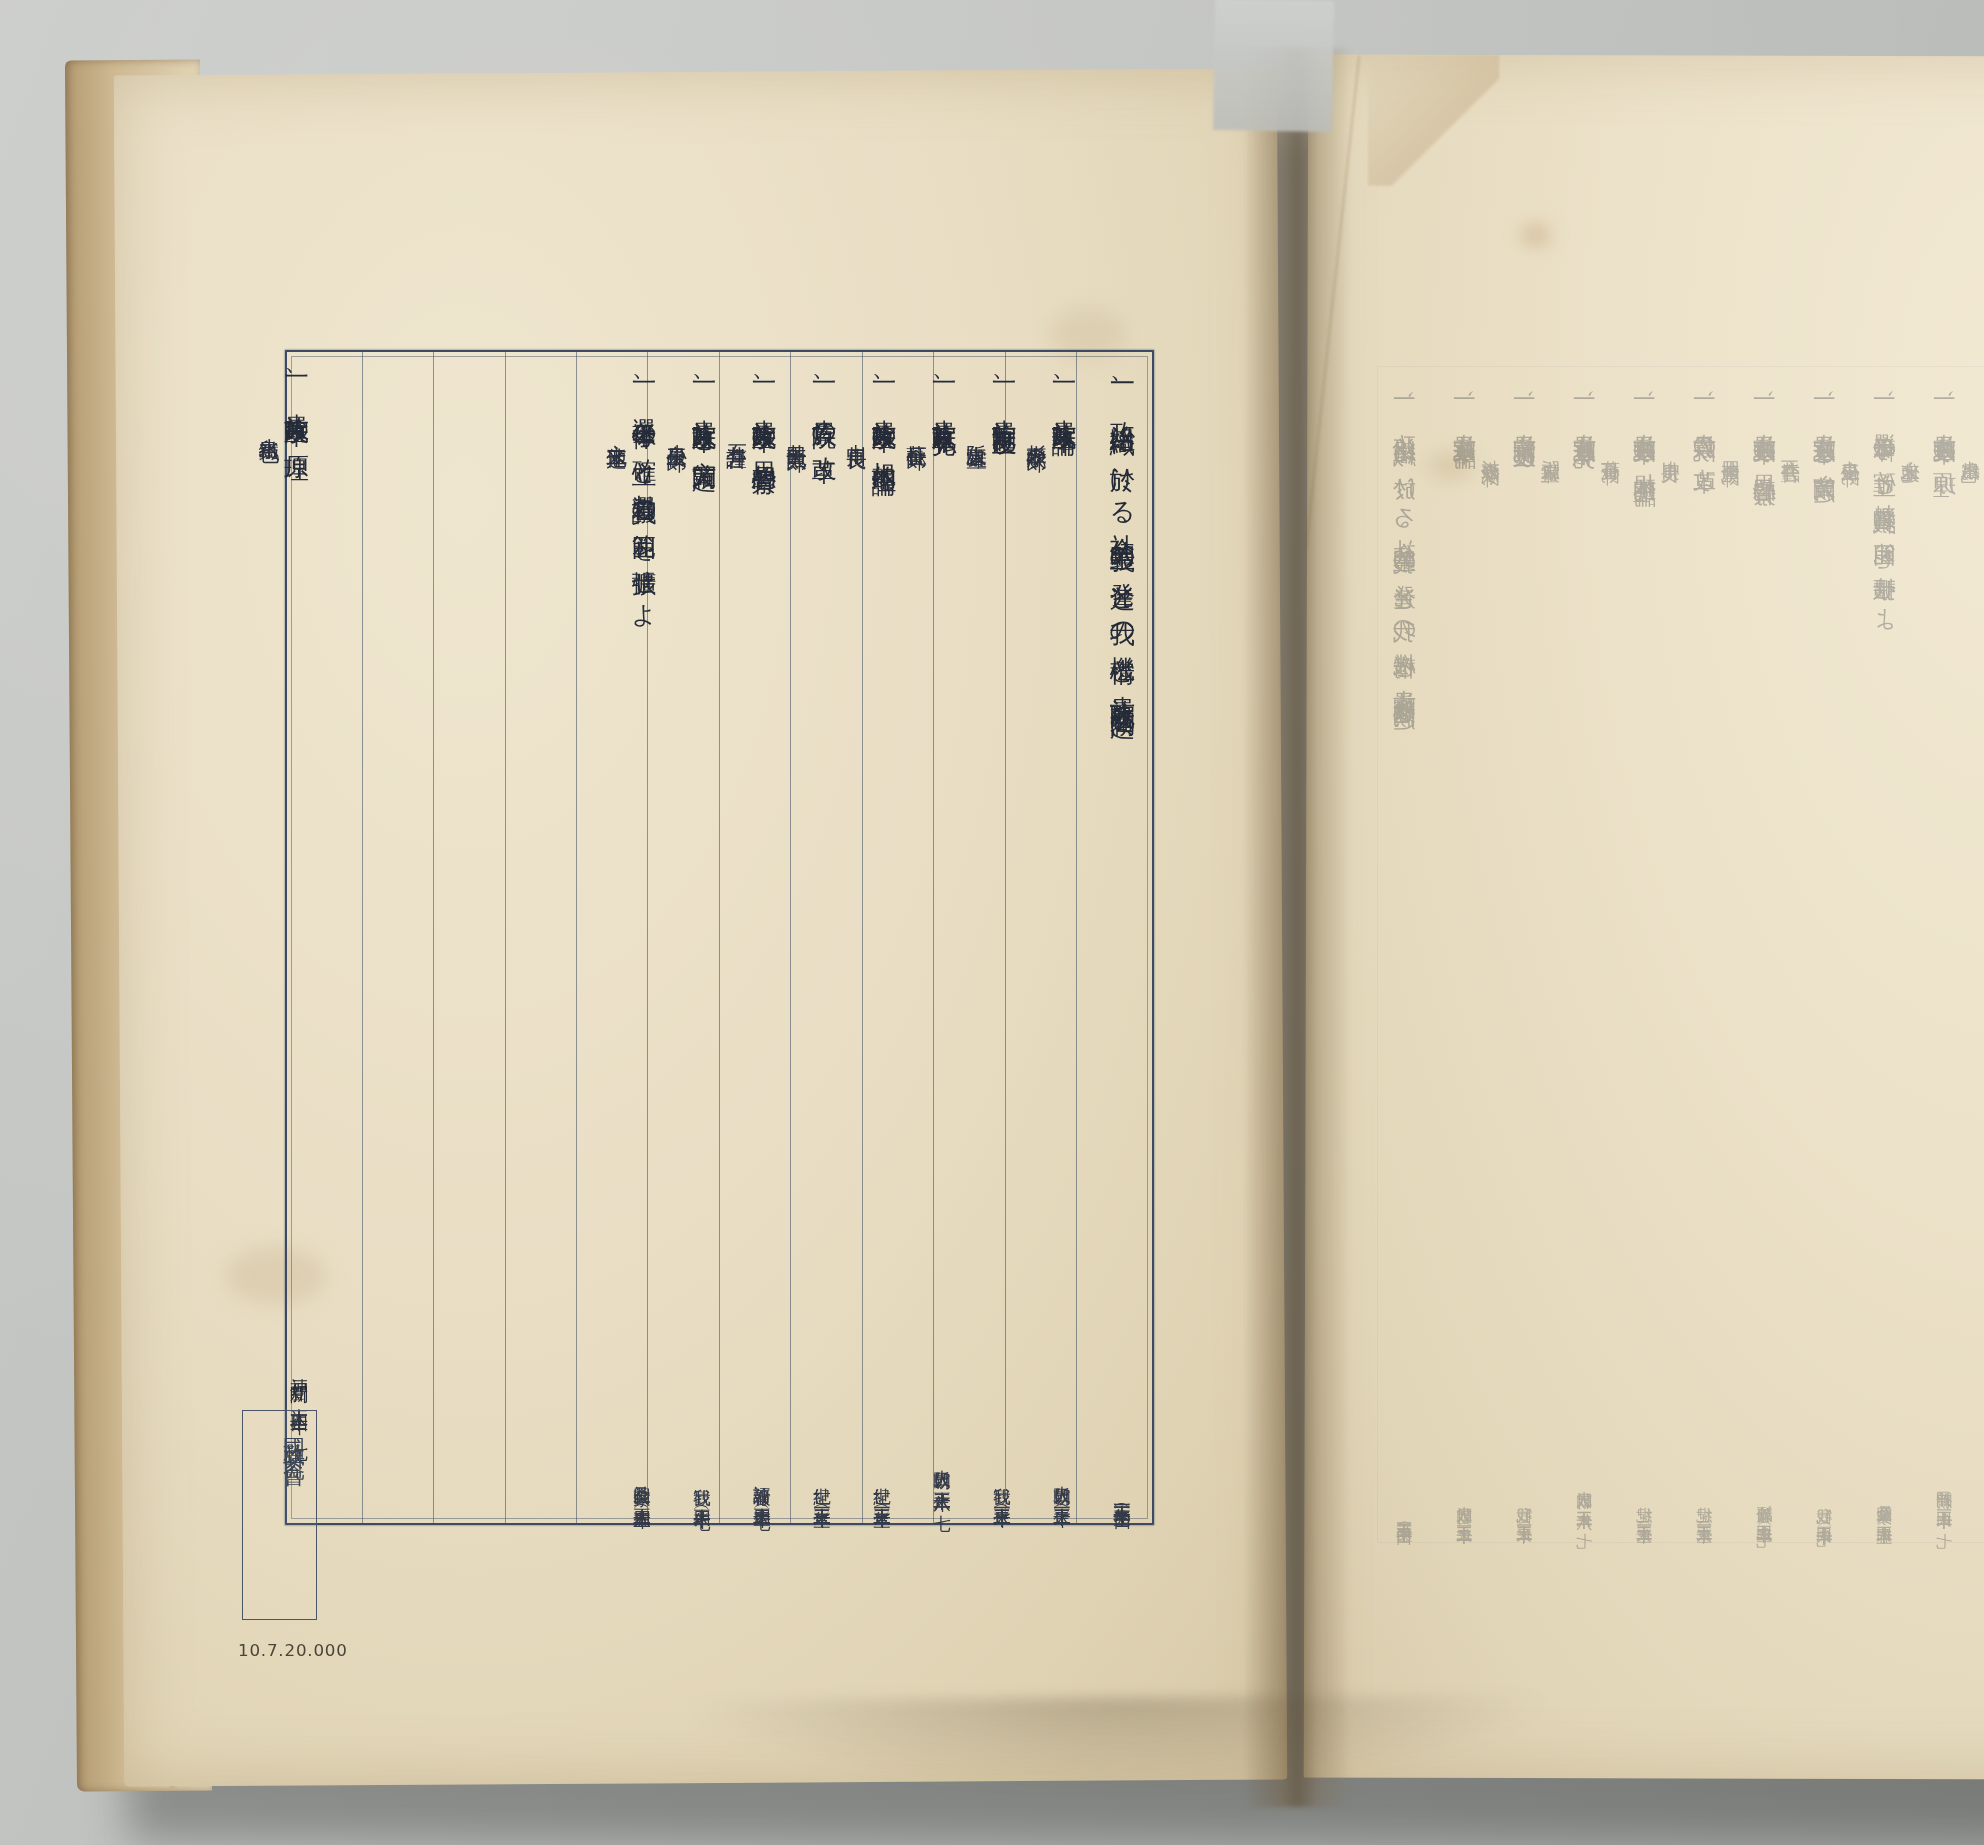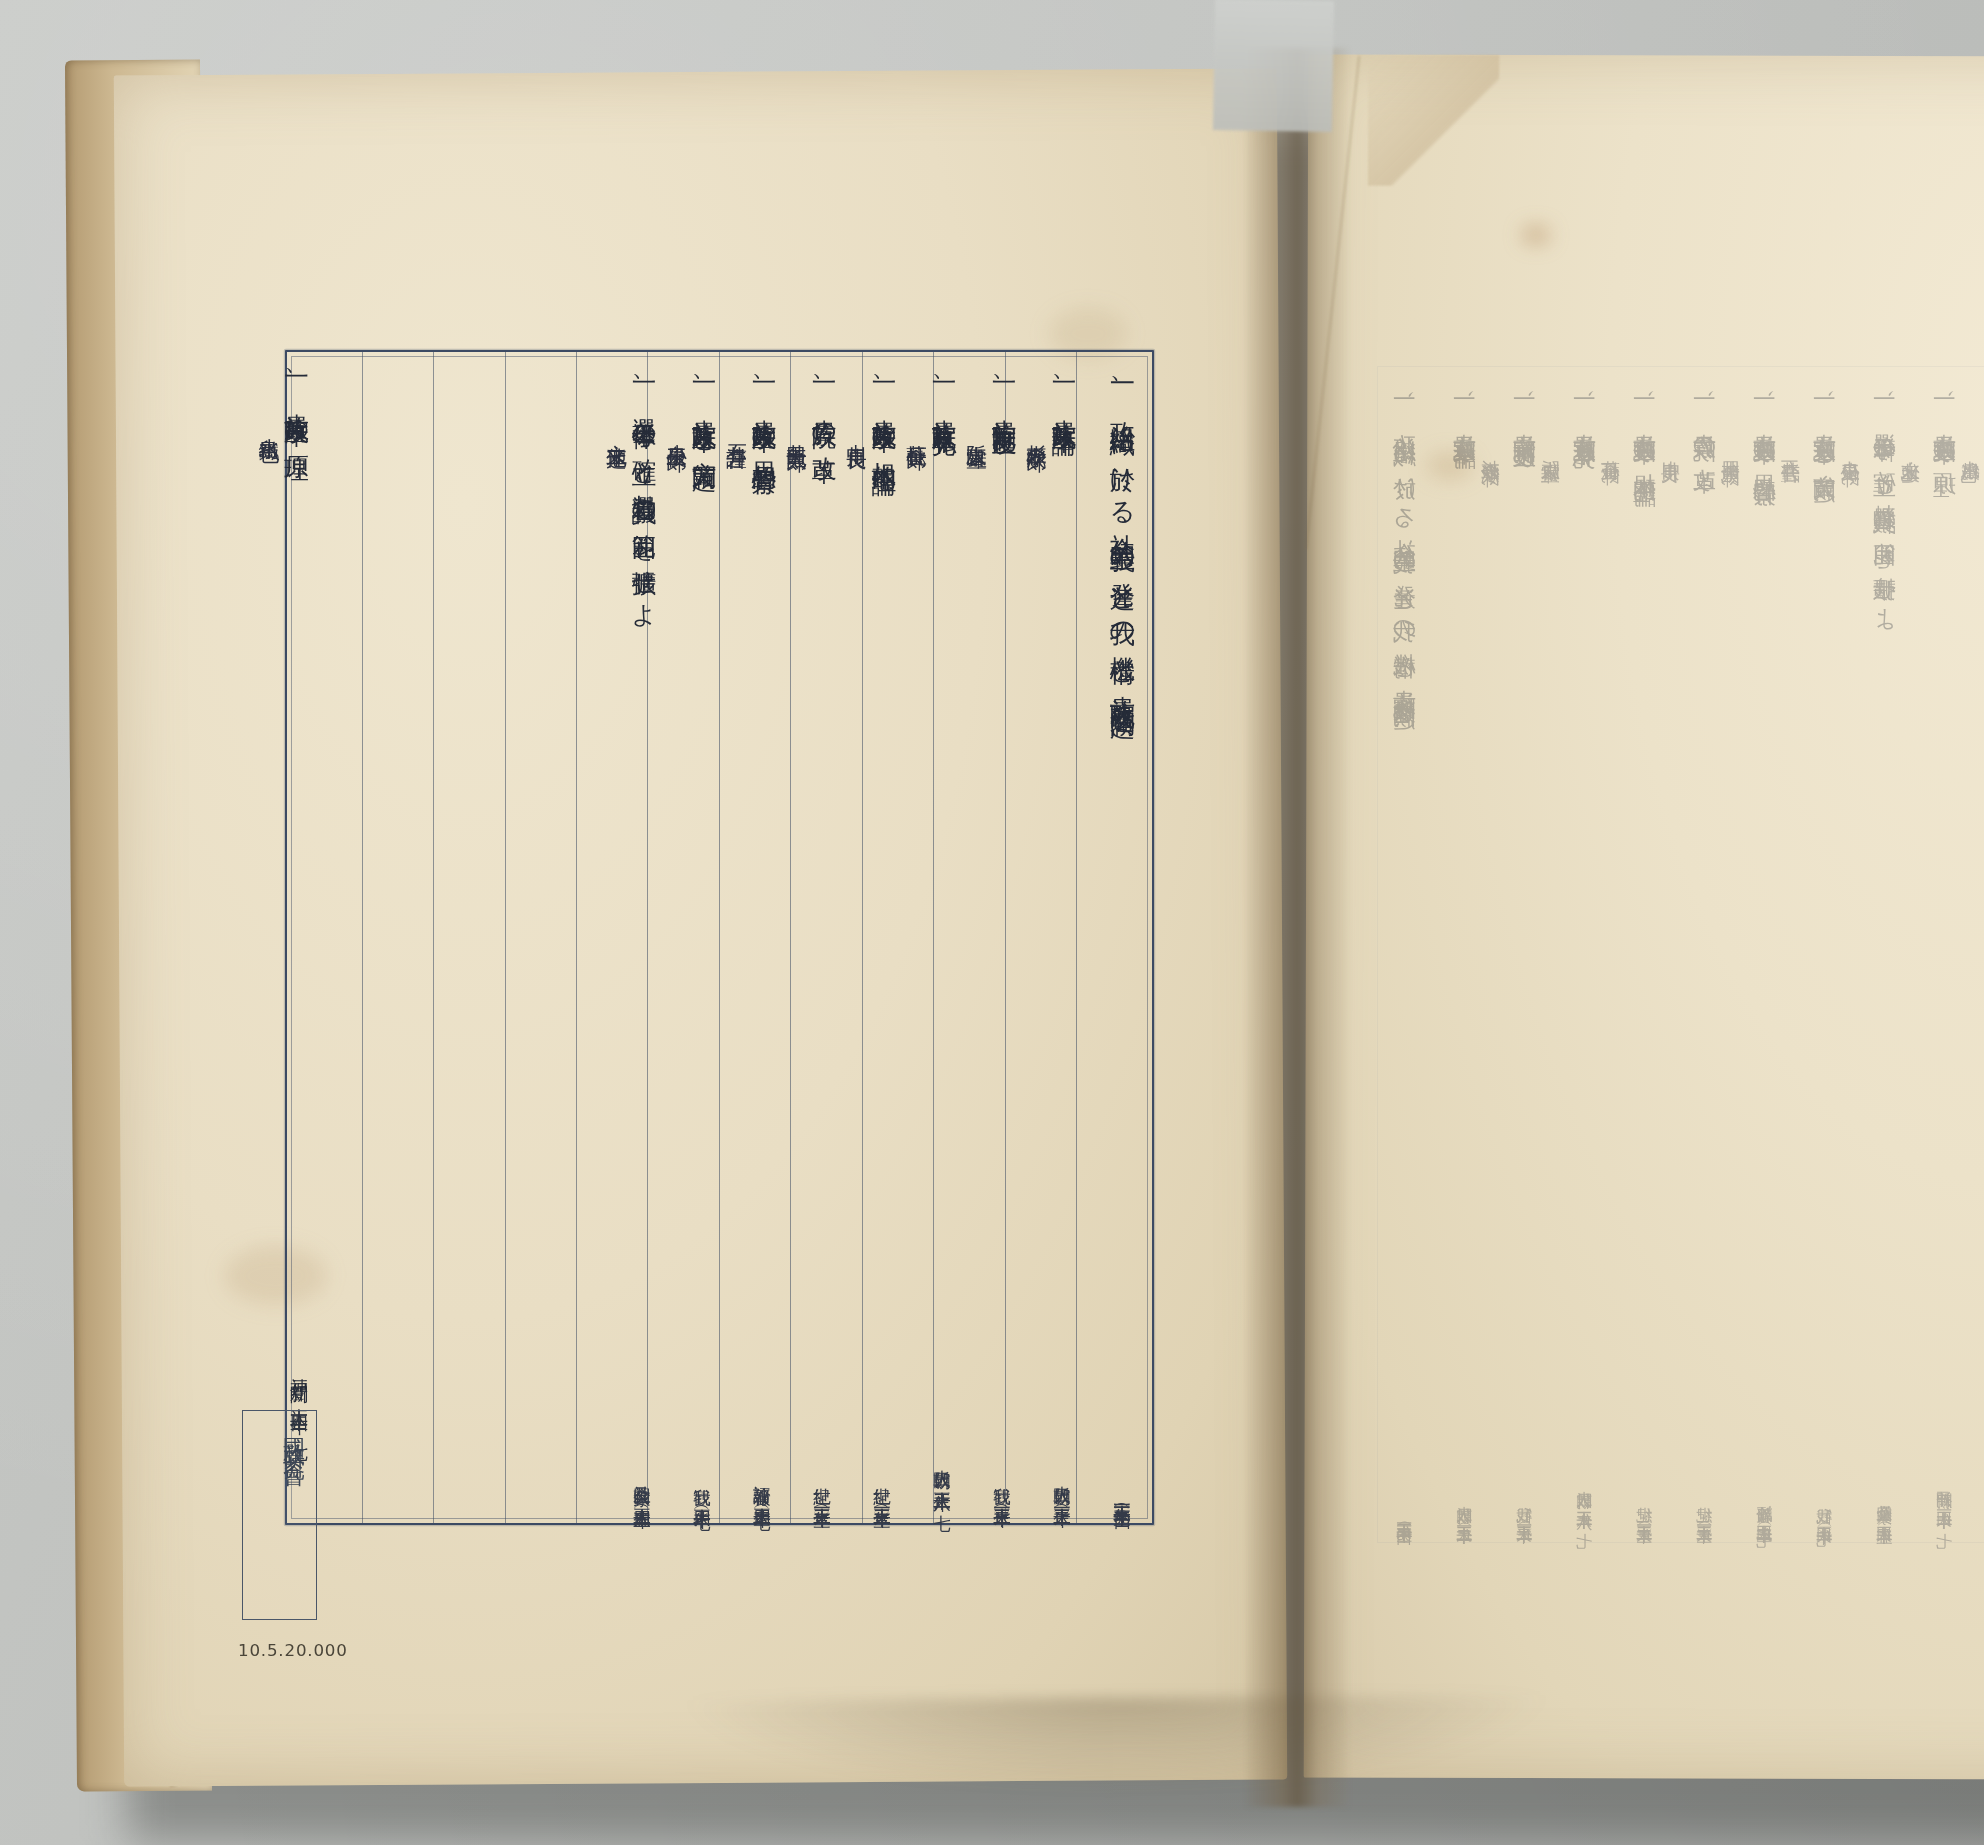--- a/index.html
+++ b/index.html
@@ -456,19 +456,19 @@
       <div class="vcol" style="position:absolute; right:0;">
         <span class="title">一、貴族院改革の原理</span>
         <span class="author">水島鐵也</span>
       </div>
       <div class="vcol" style="position:absolute; right:0; top:1000px; height:437px;">
         <span class="title" style="font-size:18px;">神戸新聞　大正十四年一、七</span>
       </div>
     </div>
 
     <div class="stamp">國政研究會</div>
-    <div class="stamp-code">10.5.20.000</div>
+    <div class="stamp-code">10.7.20.000</div>
 
     <div class="gutter"></div>
     <div class="spine-top"></div>
   </div>
 </div>
 
 
 </body></html>

